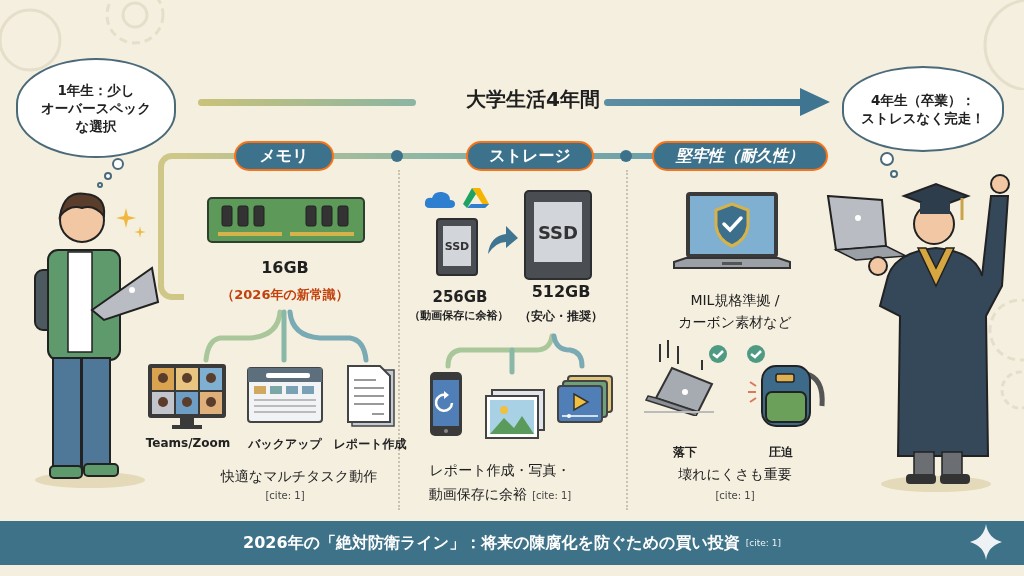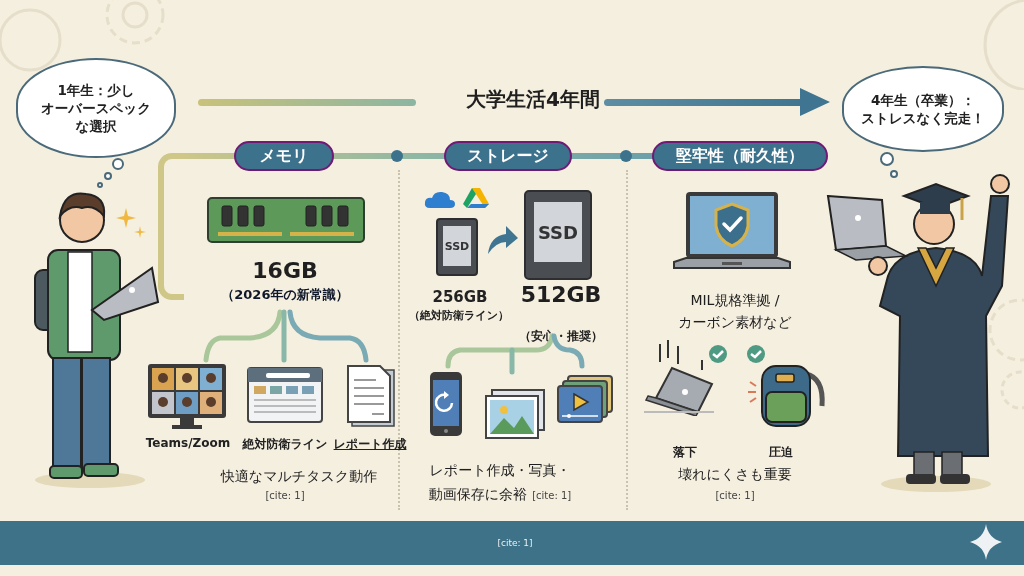--- a/index.html
+++ b/index.html
@@ -37,28 +37,28 @@
 
   .pill {
     position: absolute;
     background: #3c728c;
     color: #fff;
     border-radius: 16px;
     height: 30px;
     font-size: 16px;
     font-weight: bold;
     display: flex; align-items: center; justify-content: center;
-    border: 2px solid #701a75;
+    border: 2px solid #f97316;
   }
   .dot { position: absolute; width: 12px; height: 12px; border-radius: 50%; background: #3c728c; }
 
   .divider { position: absolute; width: 0; border-left: 2px dotted #c9c2ae; }
 
-  .big { font-size: 22px; font-weight: bold; text-align: center; color: #1f1f1f; }
-  .sub { font-size: 13px; font-weight: bold; text-align: center; color: #0f172a; }
+  .big { font-size: 16px; font-weight: bold; text-align: center; color: #1f1f1f; }
+  .sub { font-size: 13px; font-weight: bold; text-align: center; color: #c2410c; }
   .label { font-size: 12px; font-weight: bold; text-align: center; color: #222; }
   .caption { font-size: 14px; font-weight: normal; text-align: center; color: #1f1f1f; }
   .cite { font-size: 10px; color: #444; font-weight: normal; text-align: center; }
 
   .footer {
     position: absolute; left: 0; top: 521px; width: 1024px; height: 44px;
     background: #3d7288;
     display: flex; align-items: center; justify-content: center;
     color: #fff; font-weight: bold; font-size: 16px;
   }
@@ -103,23 +103,23 @@
   <div class="line">ストレスなく完走！</div>
 </div>
 <div class="bubble" style="left:880px;top:152px;width:14px;height:14px;"></div>
 <div class="bubble" style="left:890px;top:170px;width:8px;height:8px;"></div>
 
 <div class="timeline-bar" style="left:178px;top:153px;width:600px;height:6px;background:linear-gradient(90deg,#cfc788,#8fb7a4 40%,#6c9fa9 80%);"></div>
 <div class="abs" style="left:158px;top:153px;width:26px;height:147px;border-left:6px solid #cfc788;border-top:6px solid #cfc788;border-bottom:6px solid #cfc788;border-radius:14px 0 0 14px;border-right:none;"></div>
 
 <div class="pill" style="left:234px;top:141px;width:100px;">メモリ</div>
 <div class="dot" style="left:391px;top:150px;"></div>
-<div class="pill" style="left:444px;top:141px;width:128px;">ストレージ</div>
+<div class="pill" style="left:466px;top:141px;width:128px;">ストレージ</div>
 <div class="dot" style="left:620px;top:150px;"></div>
-<div class="pill" style="left:652px;top:141px;width:176px;">堅牢性（耐久性）</div>
+<div class="pill" style="left:652px;top:141px;width:176px;font-style:italic;">堅牢性（耐久性）</div>
 
 <div class="divider" style="left:398px;top:170px;height:340px;"></div>
 <div class="divider" style="left:626px;top:170px;height:340px;"></div>
 
 <svg class="abs" style="left:20px;top:180px" width="150" height="310" viewBox="0 0 150 310">
   <ellipse cx="70" cy="300" rx="55" ry="8" fill="#e4d9b9"></ellipse>
   <rect x="15" y="90" width="22" height="60" rx="8" fill="#4c5a60" stroke="#222" stroke-width="2"></rect>
   <rect x="28" y="70" width="72" height="110" rx="10" fill="#5e9a6b" stroke="#222" stroke-width="2"></rect>
   <rect x="48" y="72" width="24" height="100" fill="#fff" stroke="#222" stroke-width="1.5"></rect>
   <rect x="33" y="178" width="28" height="112" fill="#4f7898" stroke="#222" stroke-width="2"></rect>
@@ -196,22 +196,22 @@
   <path d="M2 2 L34 2 L44 12 L44 58 L2 58 Z" fill="#fff" stroke="#444" stroke-width="2"></path>
   <g stroke="#999" stroke-width="2">
       <line x1="8" y1="16" x2="30" y2="16"></line>
       <line x1="8" y1="24" x2="38" y2="24"></line>
       <line x1="8" y1="32" x2="38" y2="32"></line>
       <line x1="8" y1="40" x2="38" y2="40"></line>
       <line x1="26" y1="50" x2="38" y2="50"></line>
     </g>
 </svg>
 <div class="abs label" style="left:138px;top:436px;width:100px;">Teams/Zoom</div>
-<div class="abs label" style="left:240px;top:436px;width:90px;">絶対防衛ライン</div>
-<div class="abs label" style="left:330px;top:436px;width:80px;text-decoration:underline;">レポート作成</div>
+<div class="abs label" style="left:240px;top:436px;width:90px;">バックアップ</div>
+<div class="abs label" style="left:330px;top:436px;width:80px;">レポート作成</div>
 <div class="abs caption" style="left:194px;top:468px;width:210px;">快適なマルチタスク動作</div>
 <div class="abs cite" style="left:230px;top:490px;width:110px;">[cite: 1]</div>
 
 <svg class="abs" style="left:424px;top:188px" width="32" height="22" viewBox="0 0 32 22">
   <path d="M6 20 Q0 20 1 14 Q2 9 8 10 Q10 3 18 4 Q26 5 26 12 Q31 12 31 16 Q31 20 26 20 Z" fill="#2f7fd0"></path>
 </svg>
 <svg class="abs" style="left:462px;top:186px" width="28" height="24" viewBox="0 0 28 24">
   <polygon points="10,2 18,2 27,18 23,22" fill="#f5b400"></polygon>
   <polygon points="10,2 1,18 5,22 14,8" fill="#1ea362"></polygon>
   <polygon points="5,22 23,22 27,18 9,18" fill="#2f7fd0"></polygon>
@@ -219,23 +219,23 @@
 <div class="abs" style="left:436px;top:218px;width:42px;height:58px;background:#4a4d52;border-radius:4px;border:2px solid #2c2e31;">
   <div style="margin:6px 5px;height:40px;background:#d2d5d9;display:flex;align-items:center;justify-content:center;font-size:11px;font-weight:bold;color:#333;">SSD</div>
 </div>
 <svg class="abs" style="left:484px;top:222px" width="36" height="34" viewBox="0 0 36 34">
   <path d="M4 32 Q6 14 22 12 L22 4 L34 16 L22 26 L22 20 Q12 20 4 32 Z" fill="#3f7590"></path>
 </svg>
 <div class="abs" style="left:524px;top:190px;width:68px;height:90px;background:#4a4d52;border-radius:5px;border:2px solid #2c2e31;">
   <div style="margin:10px 8px;height:60px;background:#d2d5d9;display:flex;align-items:center;justify-content:center;font-size:18px;font-weight:bold;color:#333;">SSD</div>
 </div>
 <div class="abs" style="left:420px;top:288px;width:80px;font-size:15px;font-weight:bold;text-align:center;">256GB</div>
-<div class="abs" style="left:404px;top:308px;width:110px;font-size:11px;font-weight:bold;text-align:center;">（絶対防衛ライン）</div>
+<div class="abs" style="left:404px;top:308px;width:110px;font-size:11px;font-weight:bold;text-align:center;">（動画保存に余裕）</div>
 <div class="abs big" style="left:506px;top:282px;width:110px;">512GB</div>
-<div class="abs" style="left:506px;top:308px;width:110px;font-size:12px;font-weight:bold;text-align:center;margin-top:20px;">（安心・推奨）</div>
+<div class="abs" style="left:506px;top:308px;width:110px;font-size:12px;font-weight:bold;text-align:center;">（安心・推奨）</div>
 
 <svg class="abs" style="left:440px;top:332px" width="150" height="50" viewBox="0 0 150 50">
   <path d="M112 4 Q110 18 96 18 L20 18 Q8 20 8 34" fill="none" stroke="#a9c79a" stroke-width="5" stroke-linecap="round"></path>
   <path d="M72 18 L72 40" fill="none" stroke="#8ab8a8" stroke-width="5" stroke-linecap="round"></path>
   <path d="M114 4 Q116 18 130 18 Q142 20 142 34" fill="none" stroke="#7aaab4" stroke-width="5" stroke-linecap="round"></path>
 </svg>
 <svg class="abs" style="left:428px;top:370px" width="36" height="68" viewBox="0 0 36 68">
   <rect x="2" y="2" width="32" height="64" rx="5" fill="#3a3a3a"></rect>
   <rect x="5" y="10" width="26" height="46" fill="#4f7fb6"></rect>
   <path d="M24 33 A8 8 0 1 1 18 25" fill="none" stroke="#fff" stroke-width="2.5"></path>
@@ -323,17 +323,18 @@
   <rect x="94" y="46" width="30" height="12" fill="#2e3d4c"></rect>
   <line x1="136" y1="42" x2="136" y2="64" stroke="#c9a24a" stroke-width="3"></line>
   <circle cx="174" cy="28" r="9" fill="#f1c8a3" stroke="#222" stroke-width="2"></circle>
   <polygon points="2,40 56,44 60,90 10,94" fill="#b9bdc3" stroke="#222" stroke-width="2"></polygon>
   <polygon points="10,94 60,90 80,100 30,104" fill="#9aa0a6" stroke="#222" stroke-width="1.5"></polygon>
   <circle cx="32" cy="62" r="3" fill="#fff"></circle>
   <circle cx="52" cy="110" r="9" fill="#f1c8a3" stroke="#222" stroke-width="2"></circle>
 </svg>
 
 <div class="footer">
+  <span>2026年の「絶対防衛ライン」：将来の陳腐化を防ぐための買い投資</span>
   <span class="fcite">[cite: 1]</span>
 </div>
 <svg class="abs" style="left:968px;top:522px" width="36" height="40" viewBox="0 0 36 40">
   <path d="M18 2 Q20 16 34 20 Q20 24 18 38 Q16 24 2 20 Q16 16 18 2 Z" fill="#eef2f4"></path>
 </svg>
 
 </body></html>

